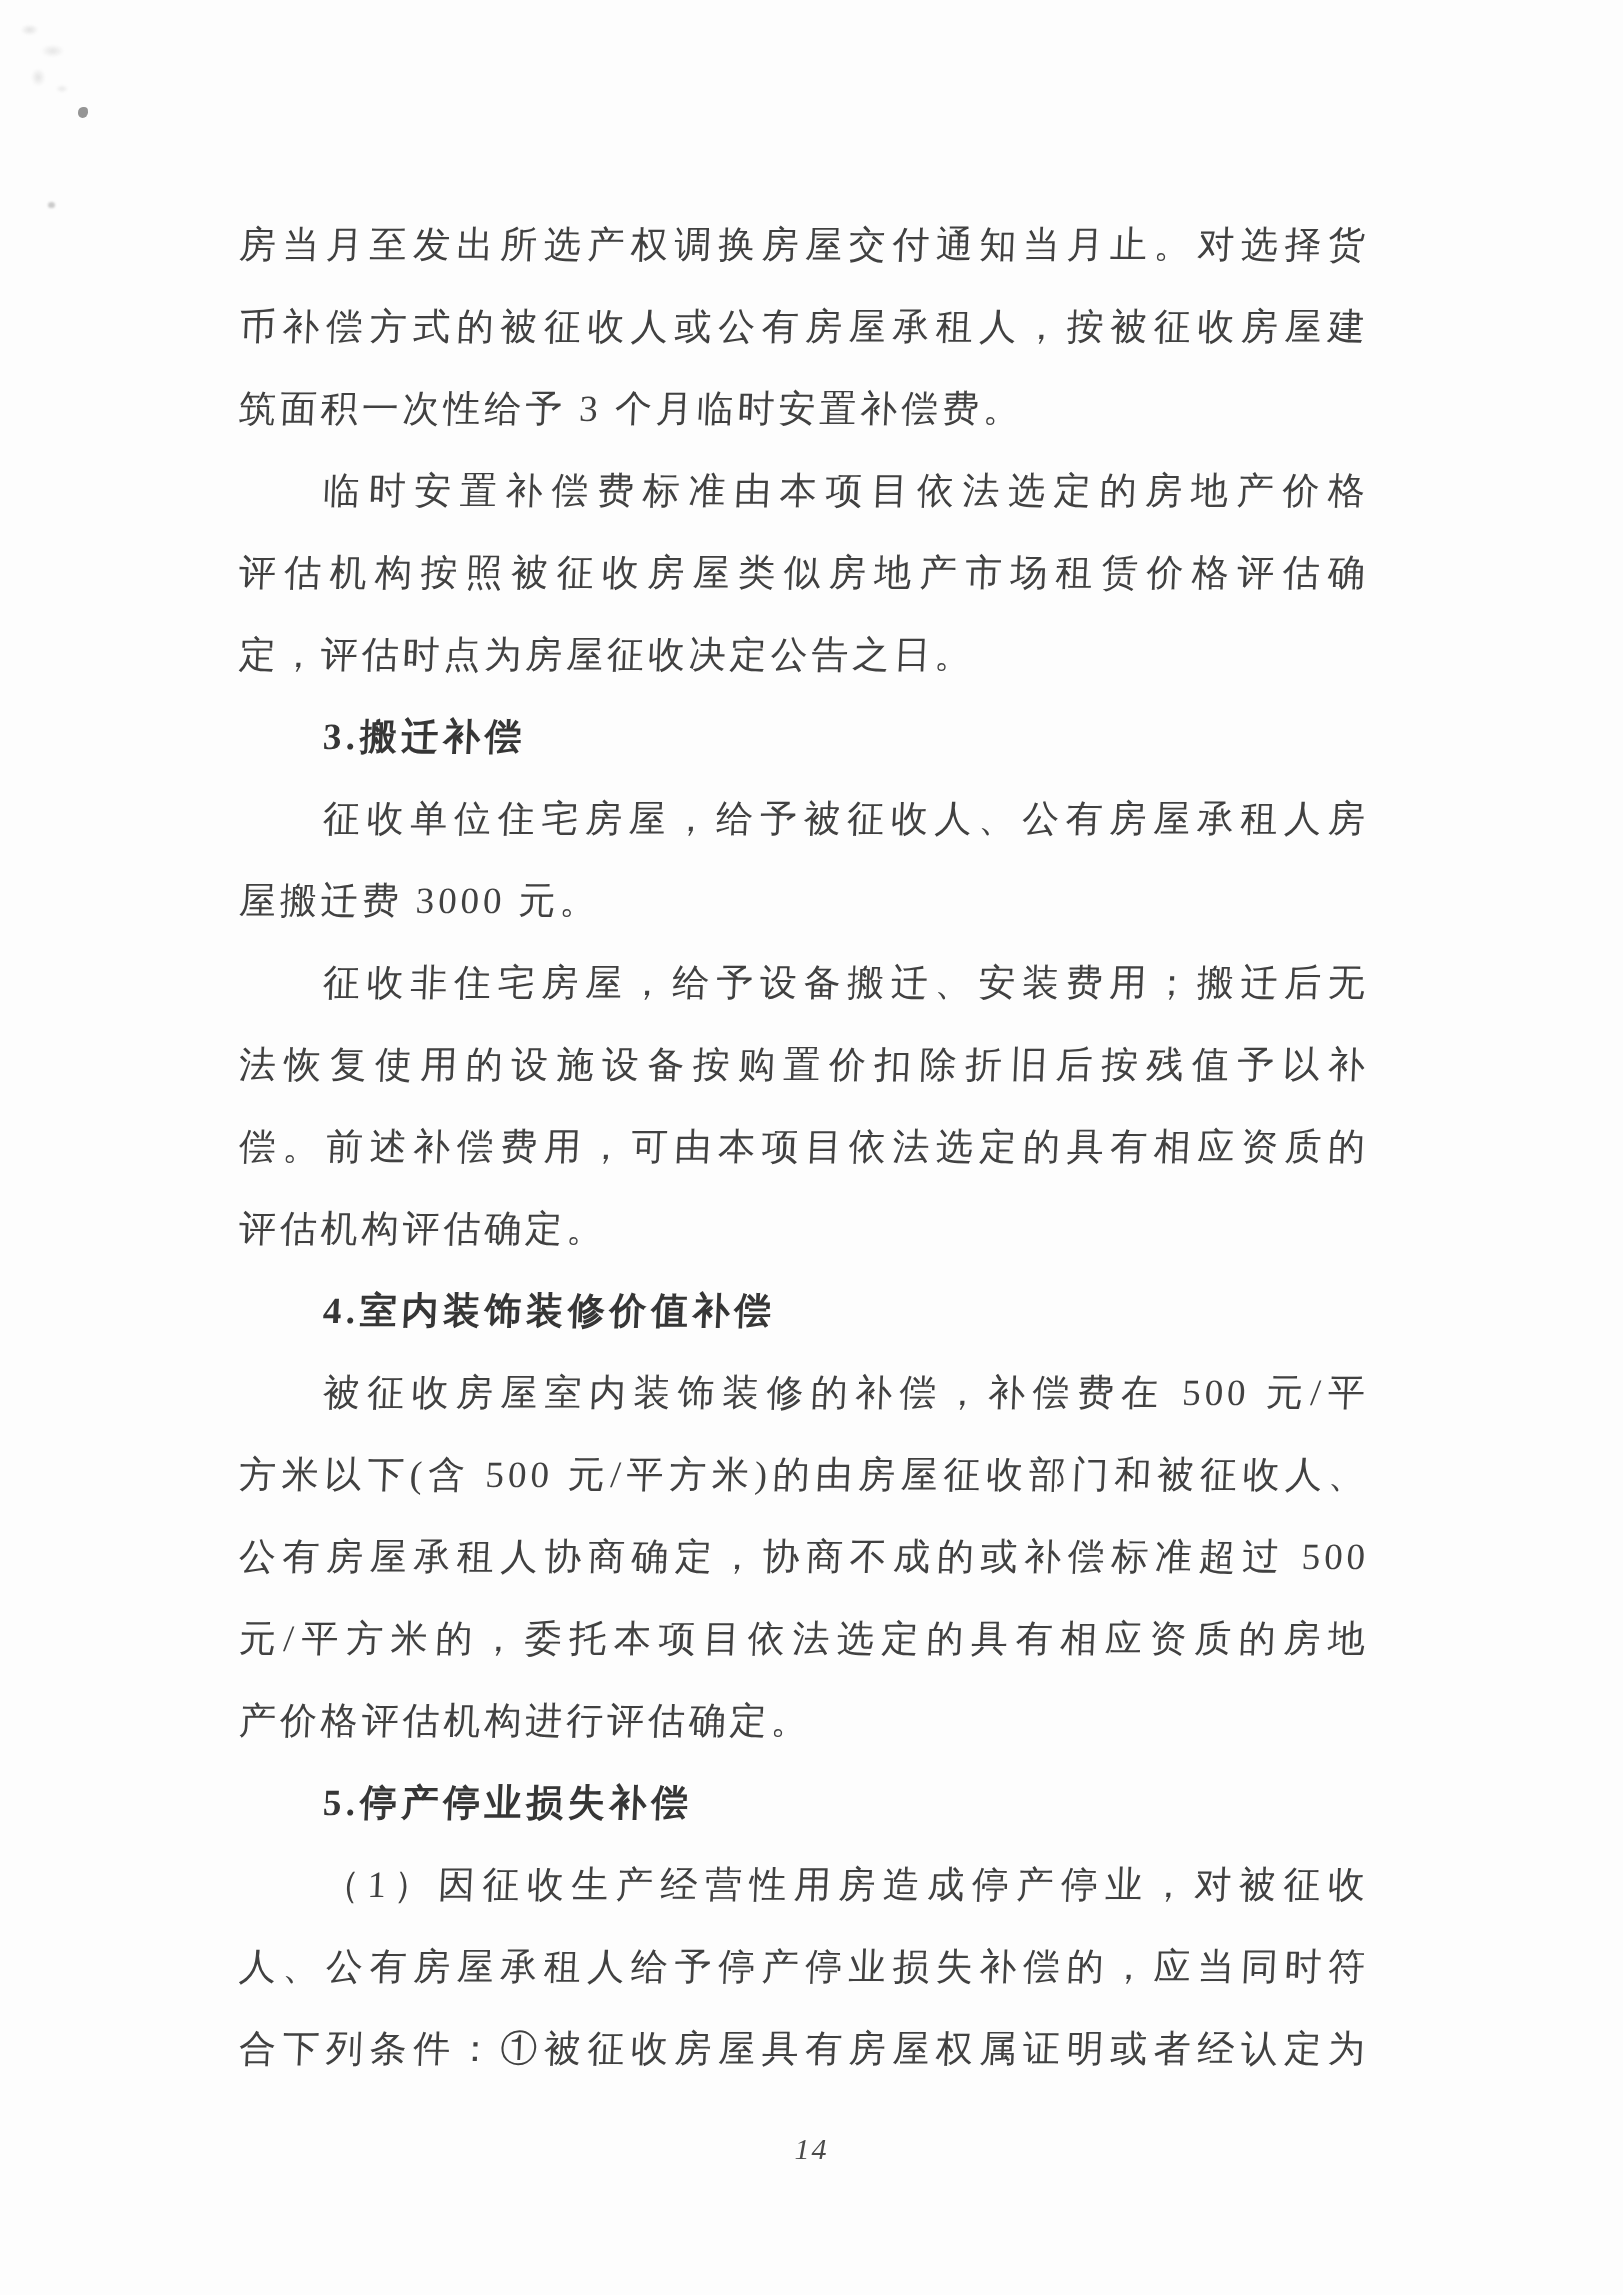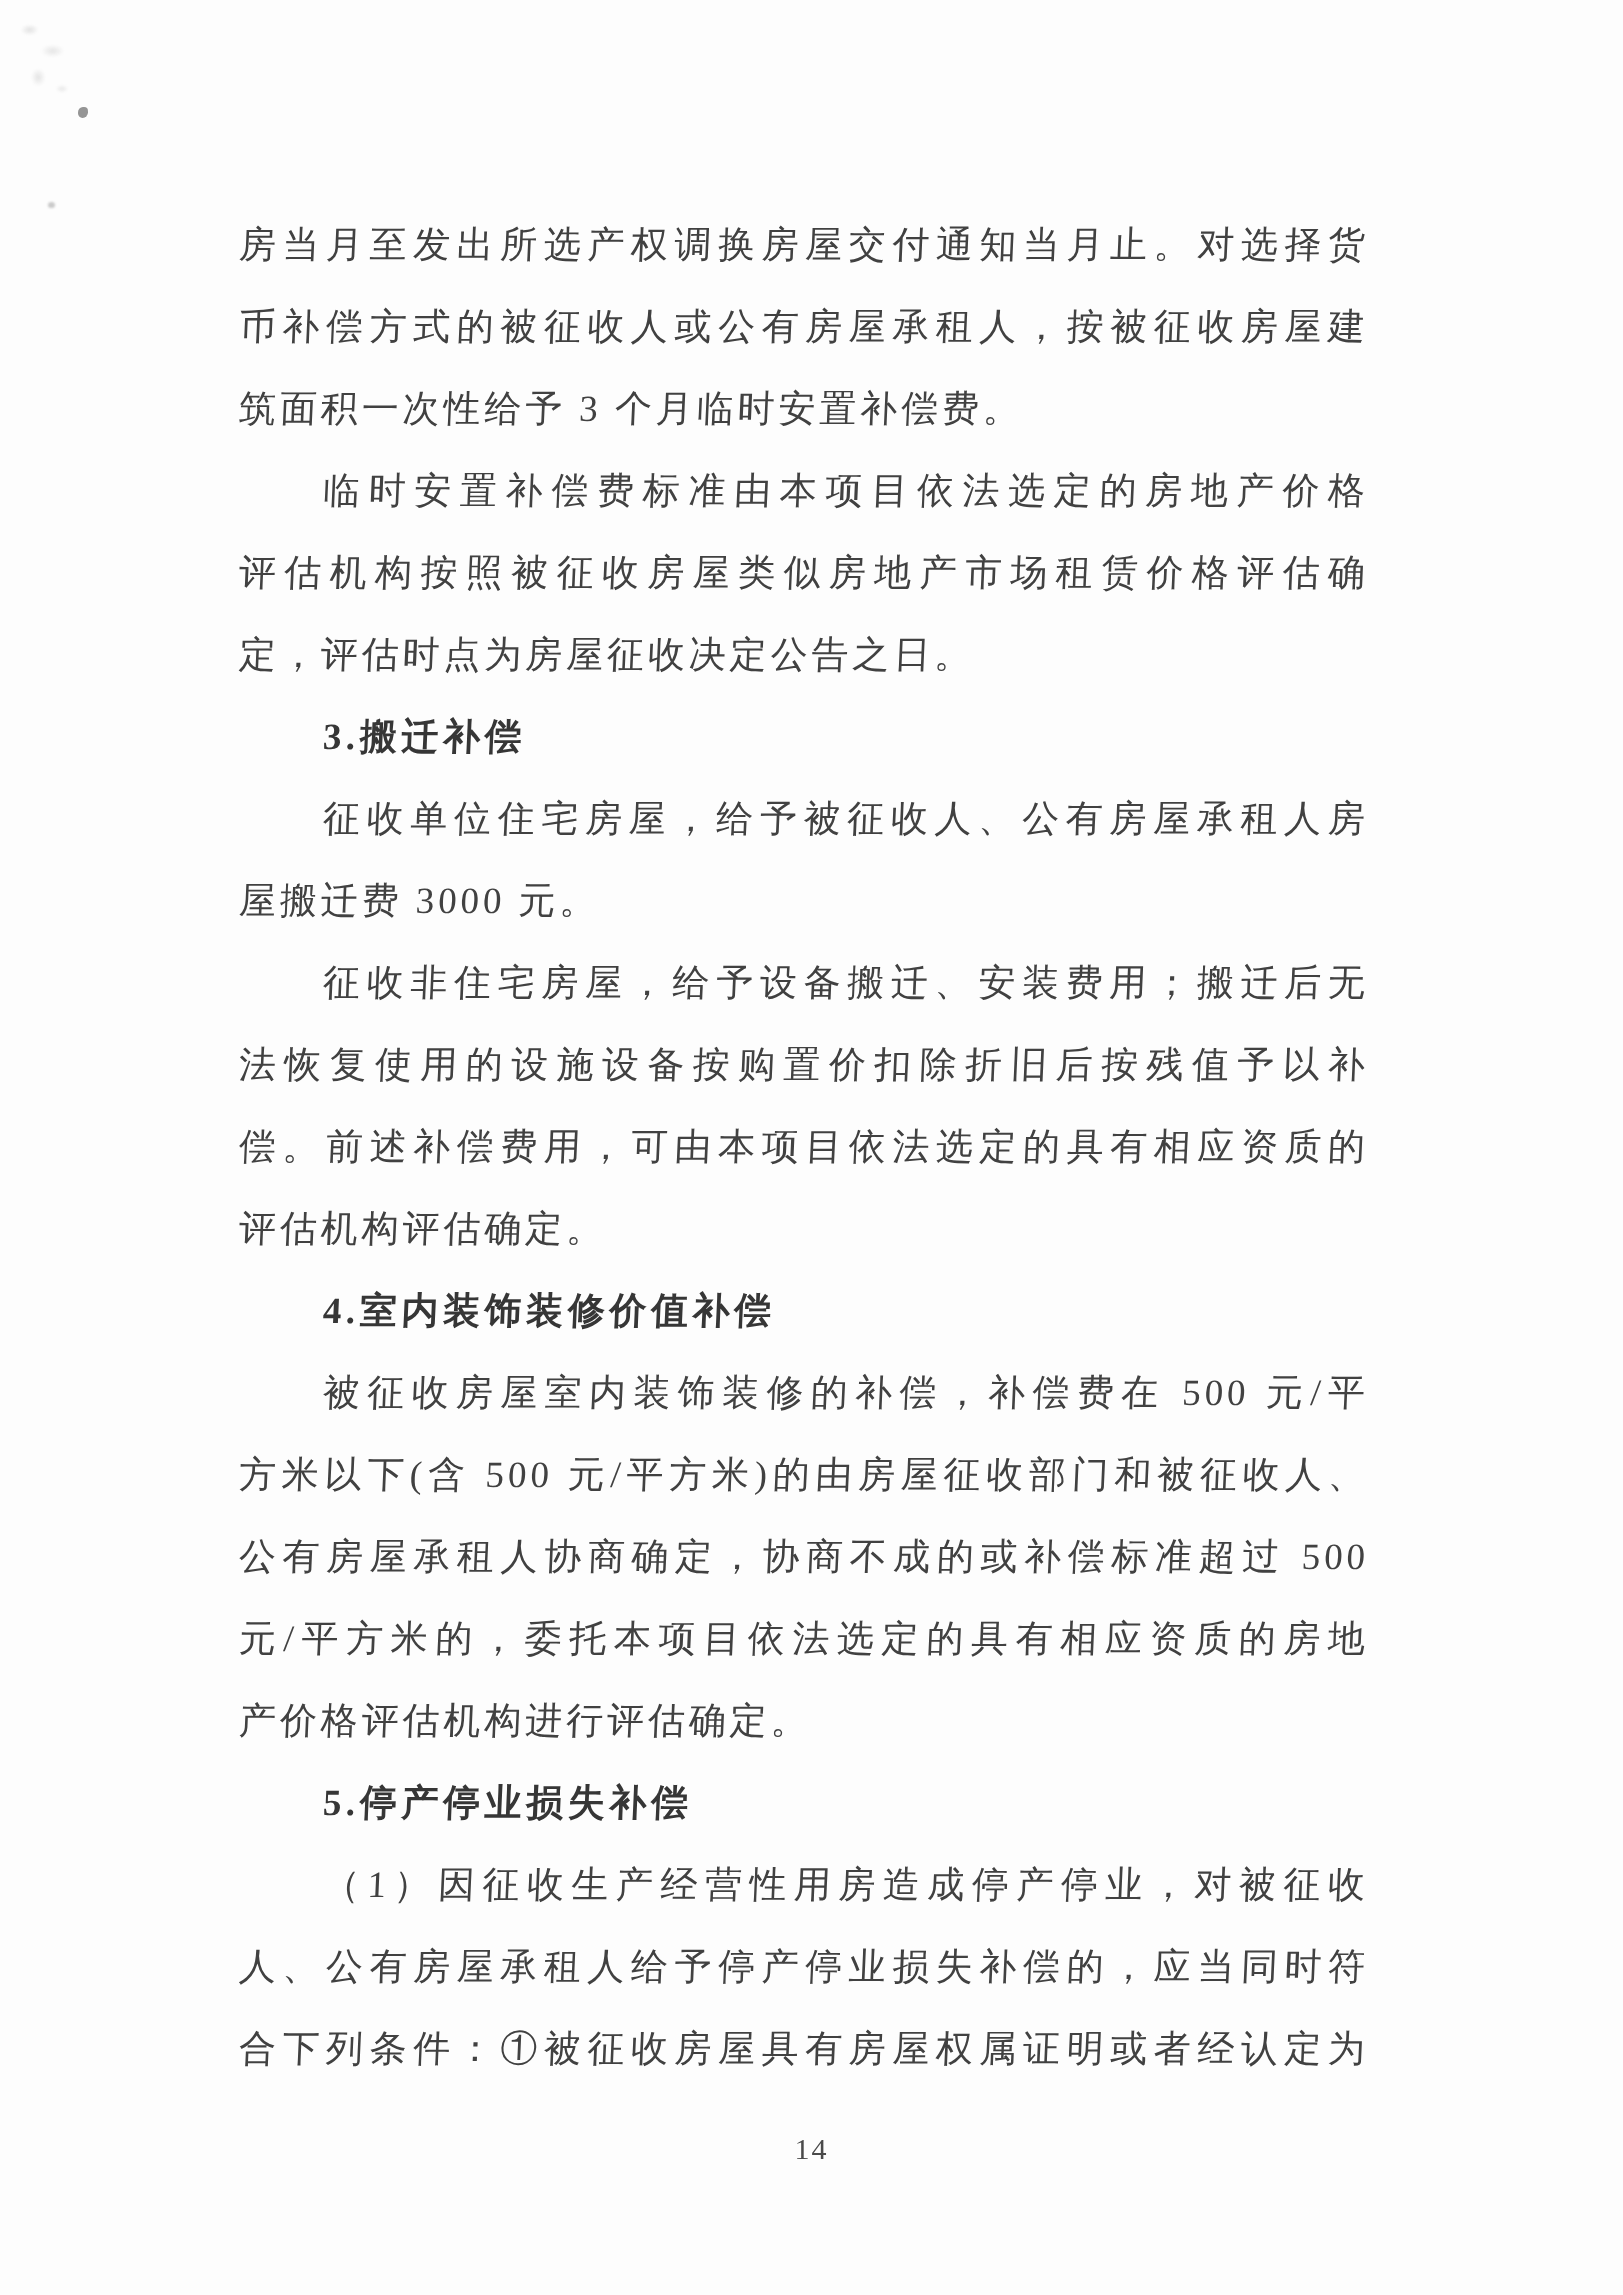--- a/index.html
+++ b/index.html
@@ -49,20 +49,21 @@
     position: absolute;
     top: 2129px;
     left: 0;
     width: 100%;
     height: 39px;
     line-height: 39px;
     text-align: center;
     font-size: 30px;
     letter-spacing: 2px;
     color: #4a4a4a;
+    font-style: italic;
   }
   
   .smudge {
     position: absolute;
     left: 7.9px;
     top: 14.4px;
     width: 72px;
     height: 88px;
     background:
       radial-gradient(ellipse 13px 7.9px at 30% 18%, #9a9a9a 0%, rgba(255,255,255,0) 70%),

